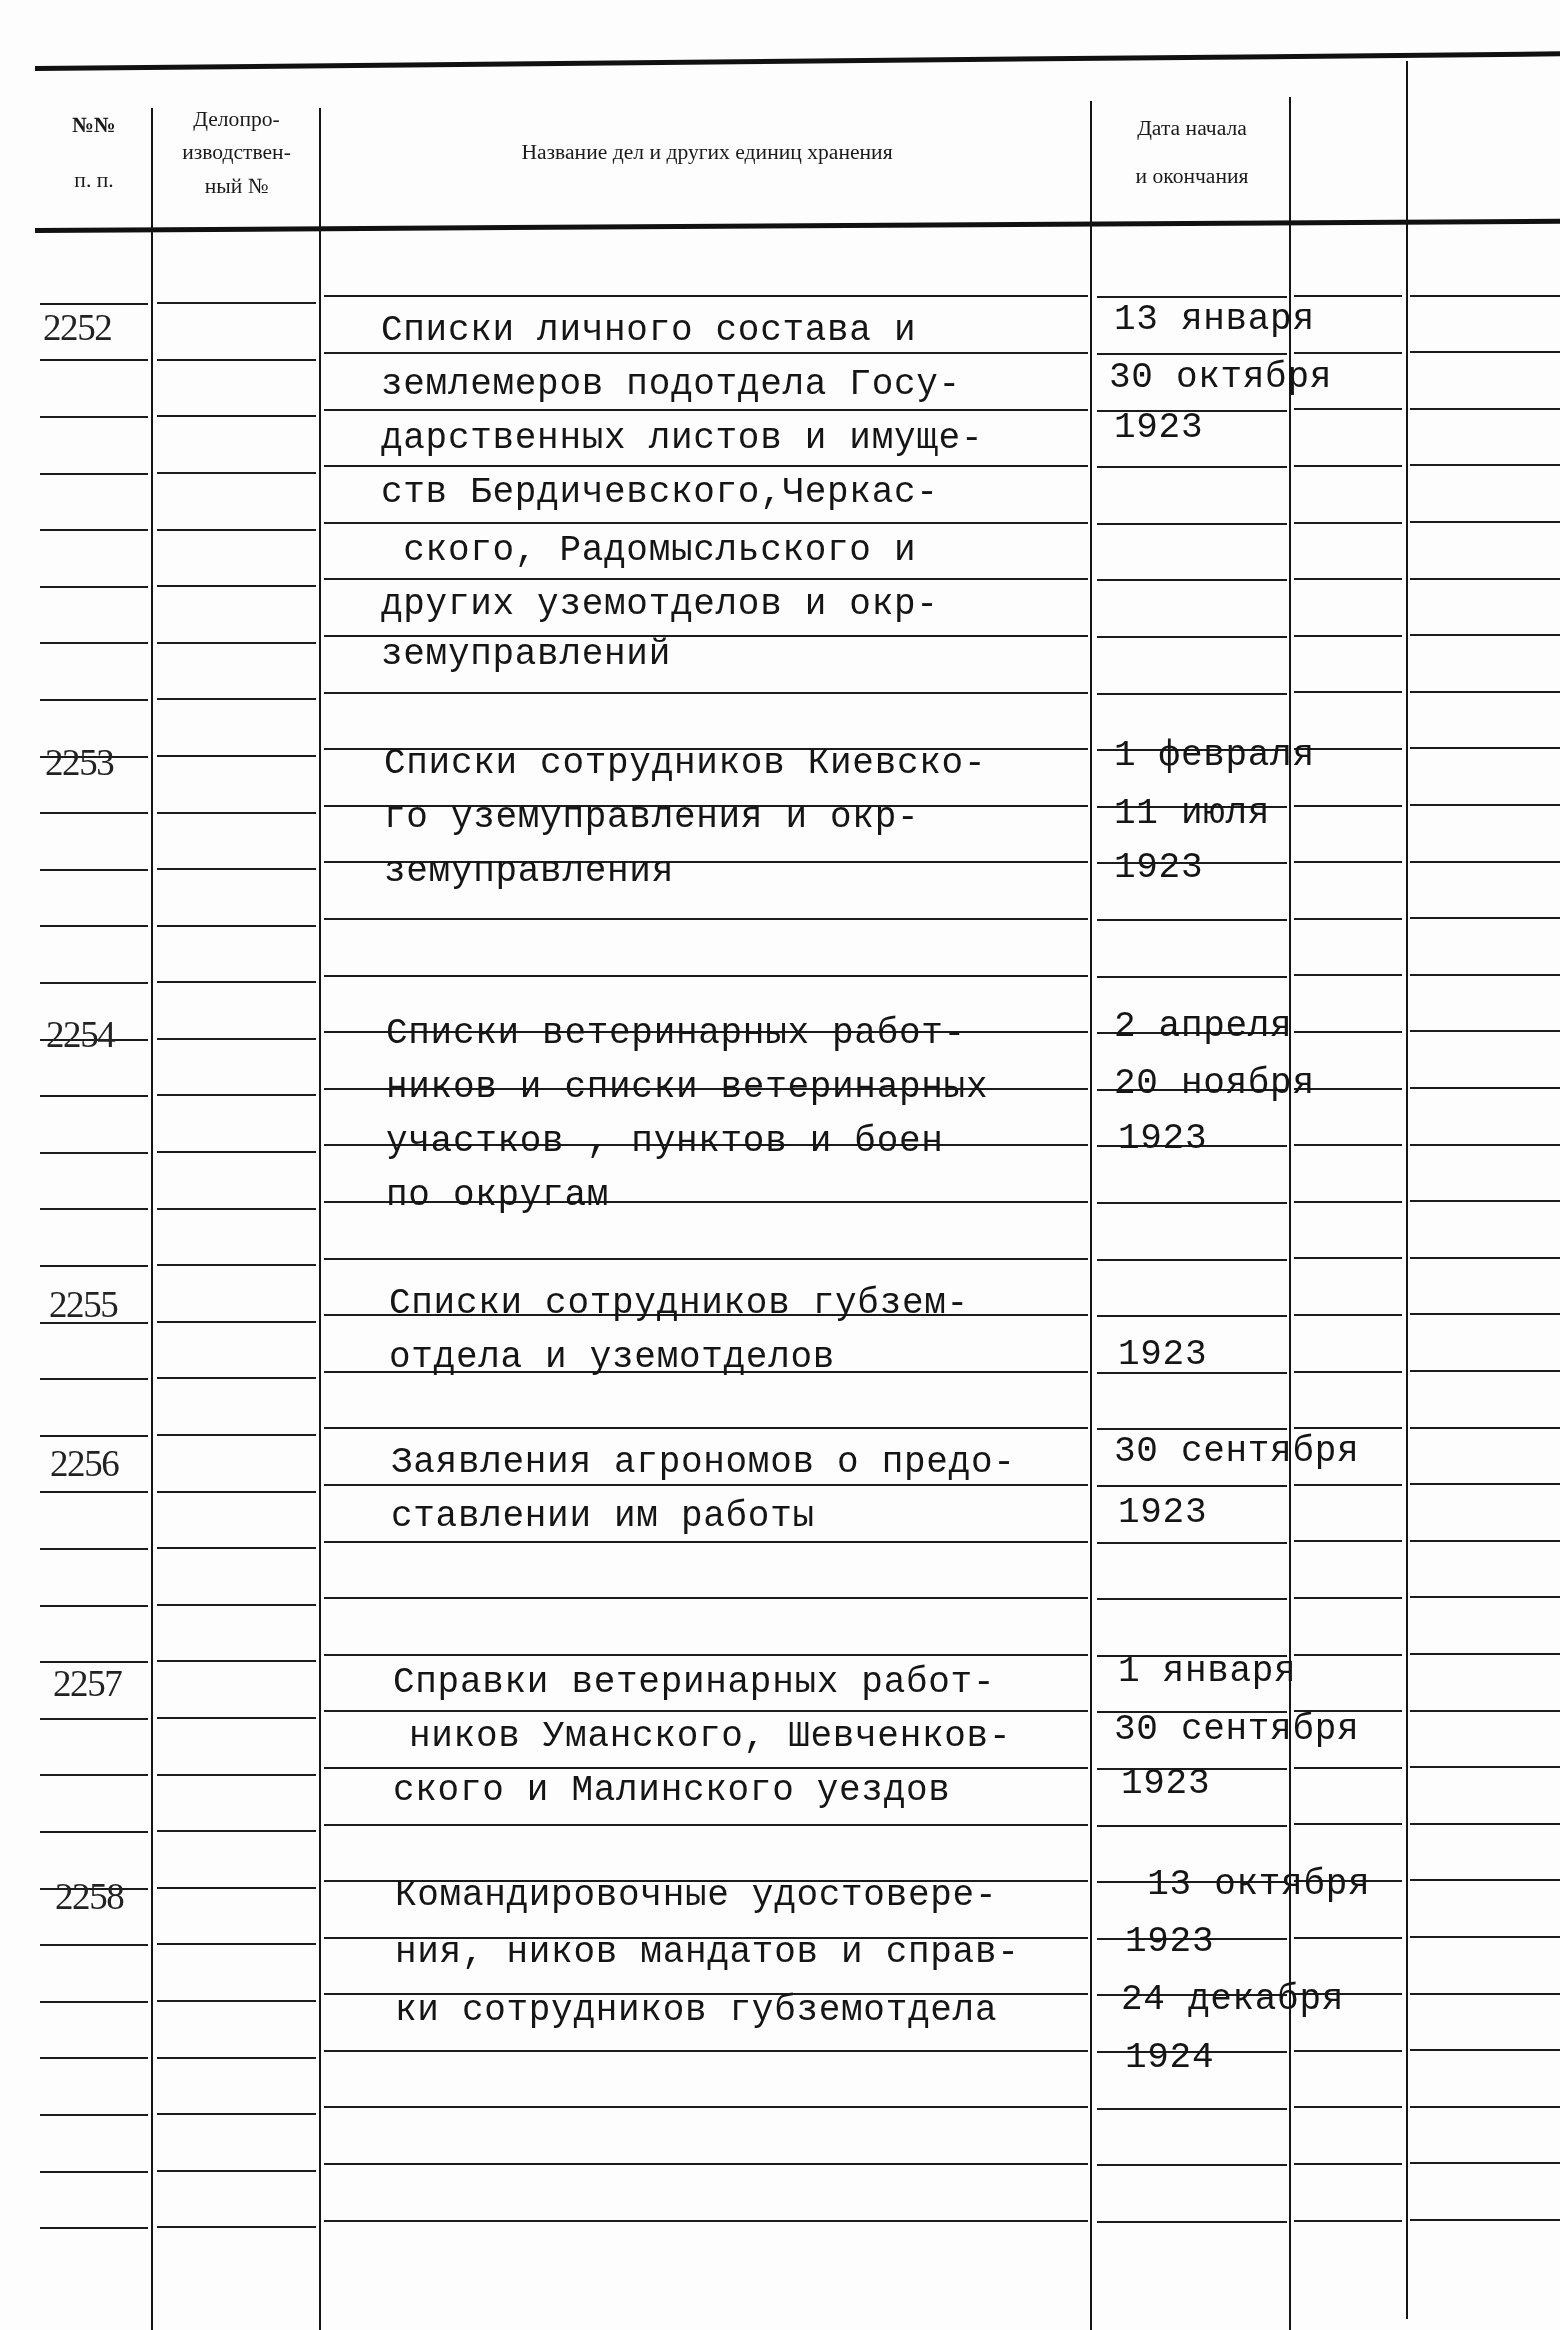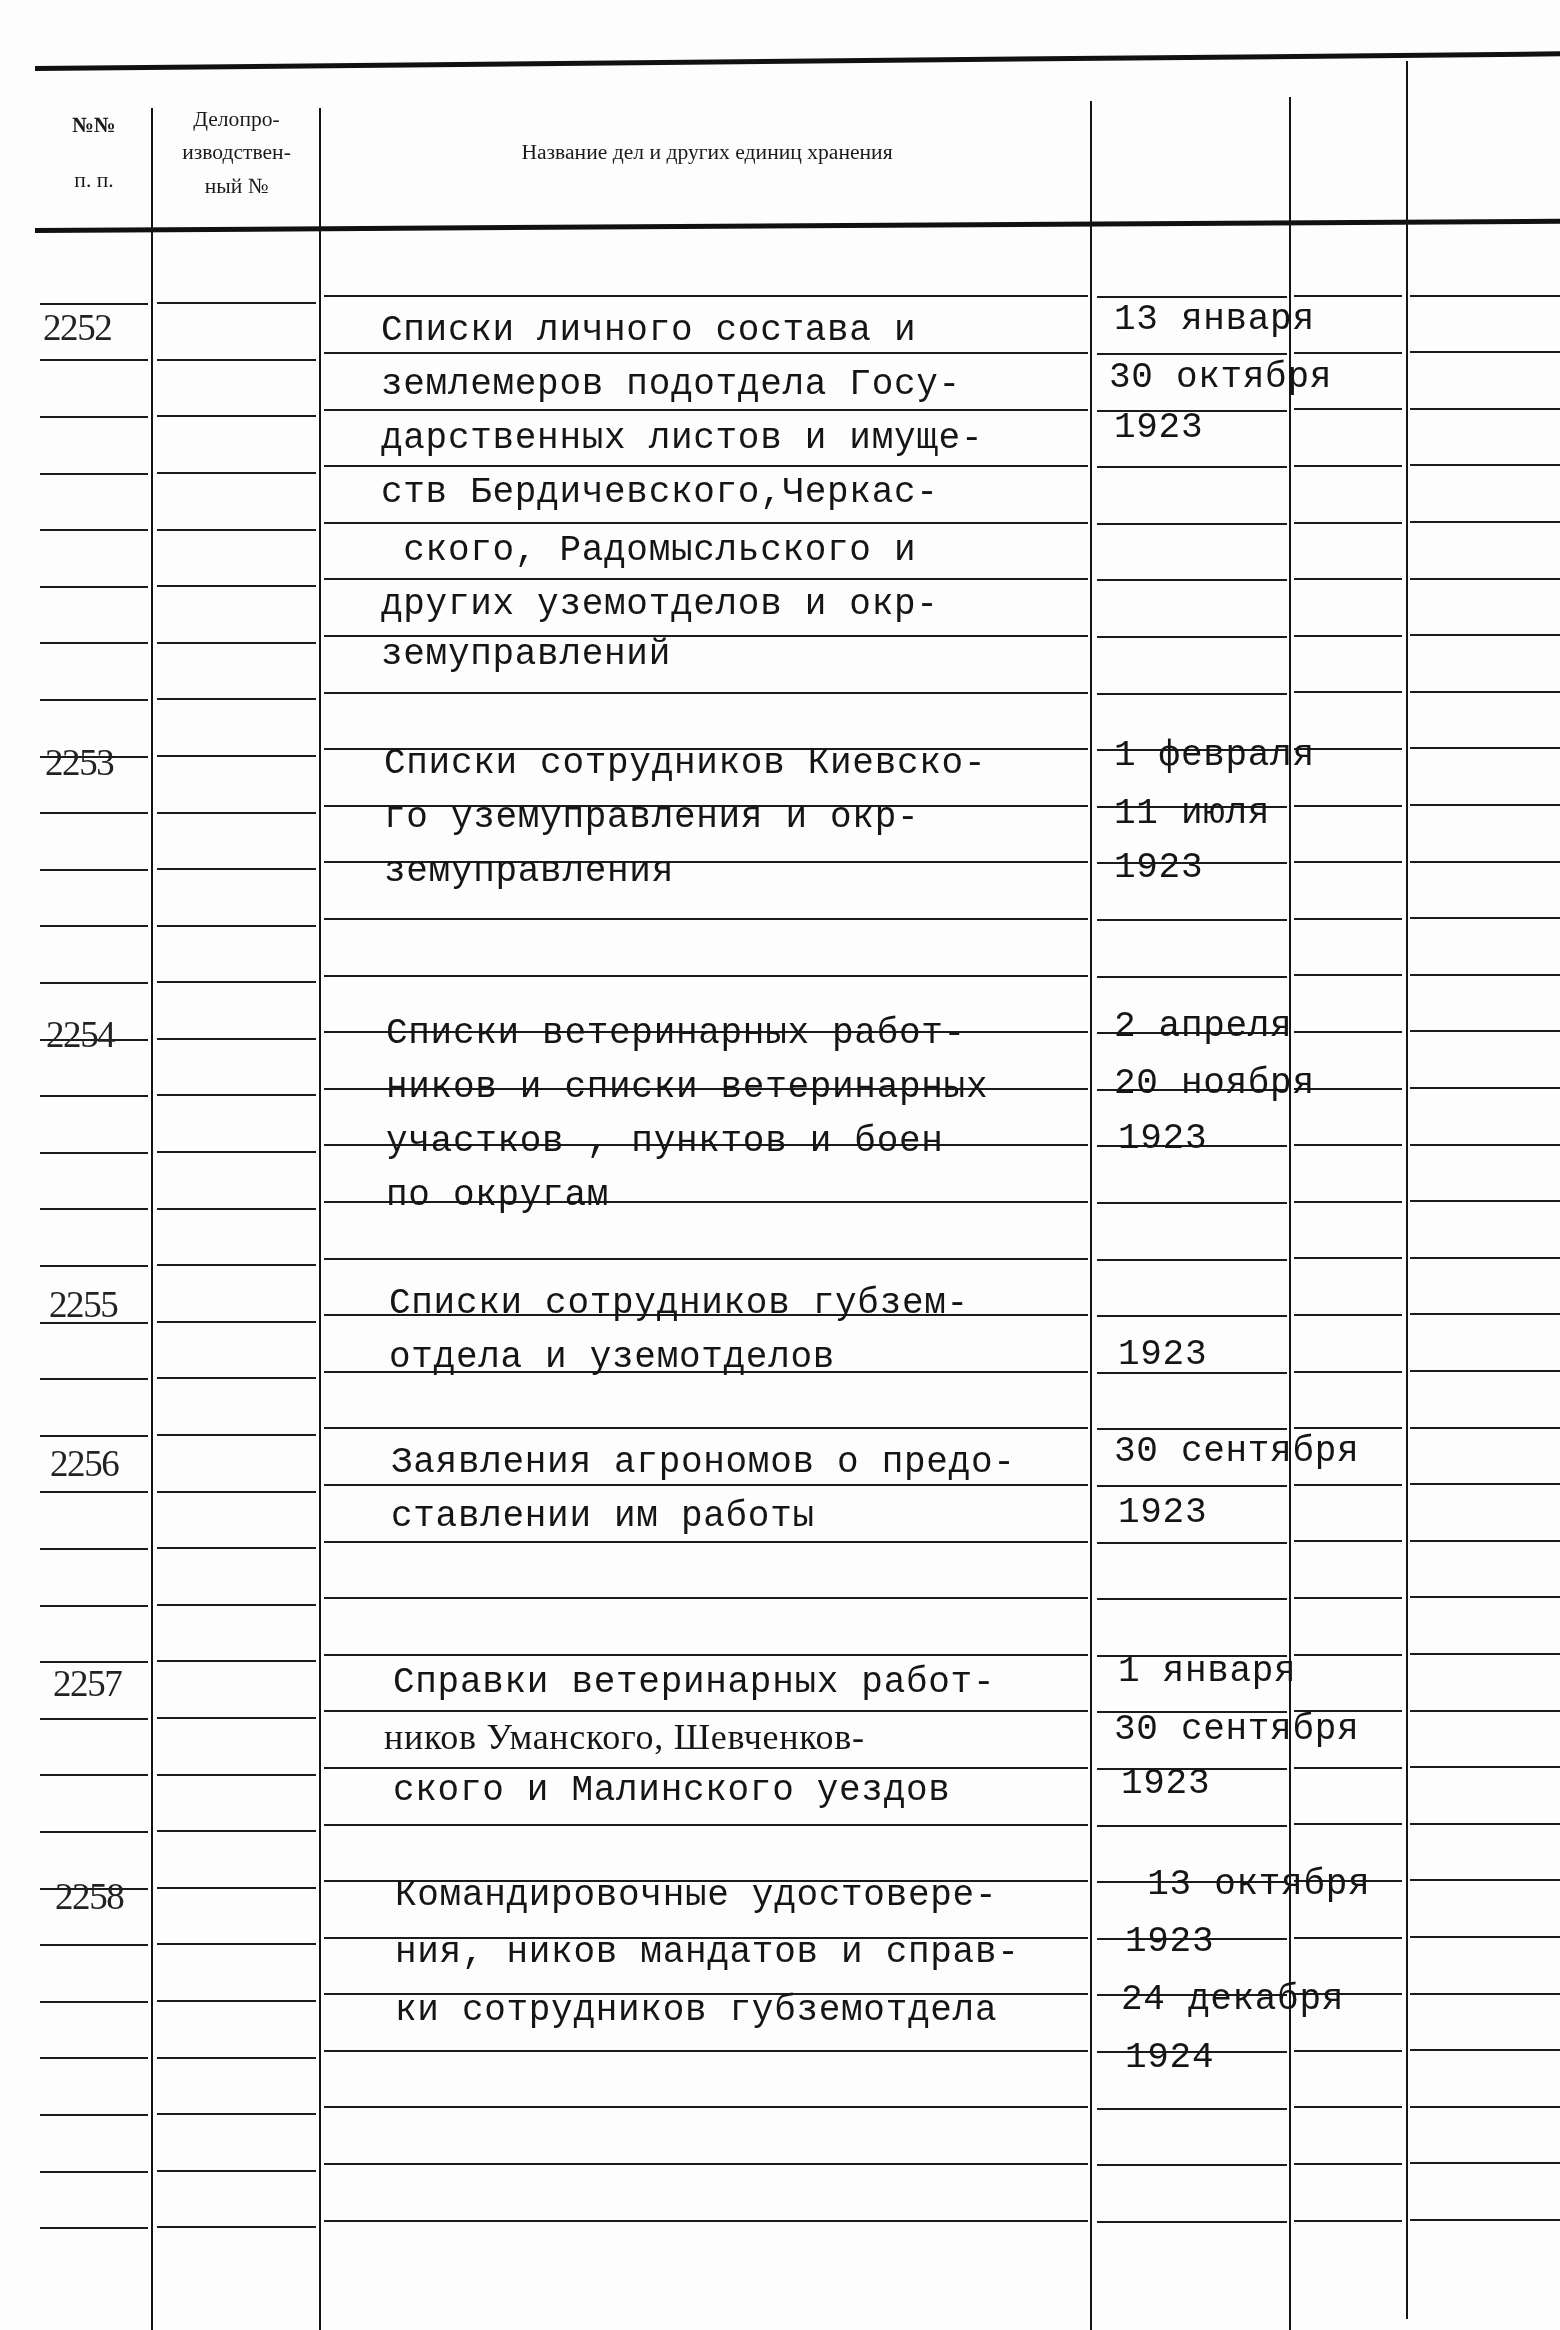--- a/index.html
+++ b/index.html
@@ -40,20 +40,27 @@
     </div>
   </div>
   <div class="hcell" style="left:322px;width:770px;">
     <span>Название дел и других единиц хранения</span>
   </div>
   <div class="hcell" style="left:153px;width:167px;">
     <div>
       <span>Делопро-</span>
       <span>изводствен-</span>
       <span>ный №</span>
+    </div>
+  </div>
+  <div class="hcell" style="left:1093px;width:198px;">
+    <div>
+      <span>Дата начала</span>
+      <span style="height:14.4px;"></span>
+      <span>и окончания</span>
     </div>
   </div>
 
   <div class="vline" style="left:151px;top:108px;"></div>
   <div class="vline" style="left:319px;top:108px;"></div>
   <div class="vline" style="left:1090px;top:101px;"></div>
   <div class="vline" style="left:1289px;top:97px;"></div>
   <div class="vline" style="left:1406px;top:61px;"></div>
 
   <div id="rules">
@@ -317,21 +324,21 @@
       <div class="num" style="left:50px;top:1442px;">2256</div>
       <div class="tline" style="left:391px;top:1442px;">Заявления агрономов о предо-</div>
       <div class="tline" style="left:391px;top:1496px;">ставлении им работы</div>
       <div class="dline" style="left:1114px;top:1431px;">30 сентября</div>
       <div class="dline" style="left:1118px;top:1492px;">1923</div>
     </div>
 
     <div>
       <div class="num" style="left:53px;top:1662px;">2257</div>
       <div class="tline" style="left:393px;top:1662px;">Справки ветеринарных работ-</div>
-      <div class="tline" style="left:384px;top:1716px;font-family:Liberation Serif, serif;">ников Уманского, Шевченков-</div>
+      <div class="tline" style="left:409px;top:1716px;">ников Уманского, Шевченков-</div>
       <div class="tline" style="left:393px;top:1770px;">ского и Малинского уездов</div>
       <div class="dline" style="left:1118px;top:1651px;">1 января</div>
       <div class="dline" style="left:1114px;top:1709px;">30 сентября</div>
       <div class="dline" style="left:1121px;top:1763px;">1923</div>
     </div>
 
     <div>
       <div class="num" style="left:55px;top:1875px;">2258</div>
       <div class="tline" style="left:395px;top:1875px;">Командировочные удостовере-</div>
       <div class="tline" style="left:395px;top:1932px;">ния, ников мандатов и справ-</div>

